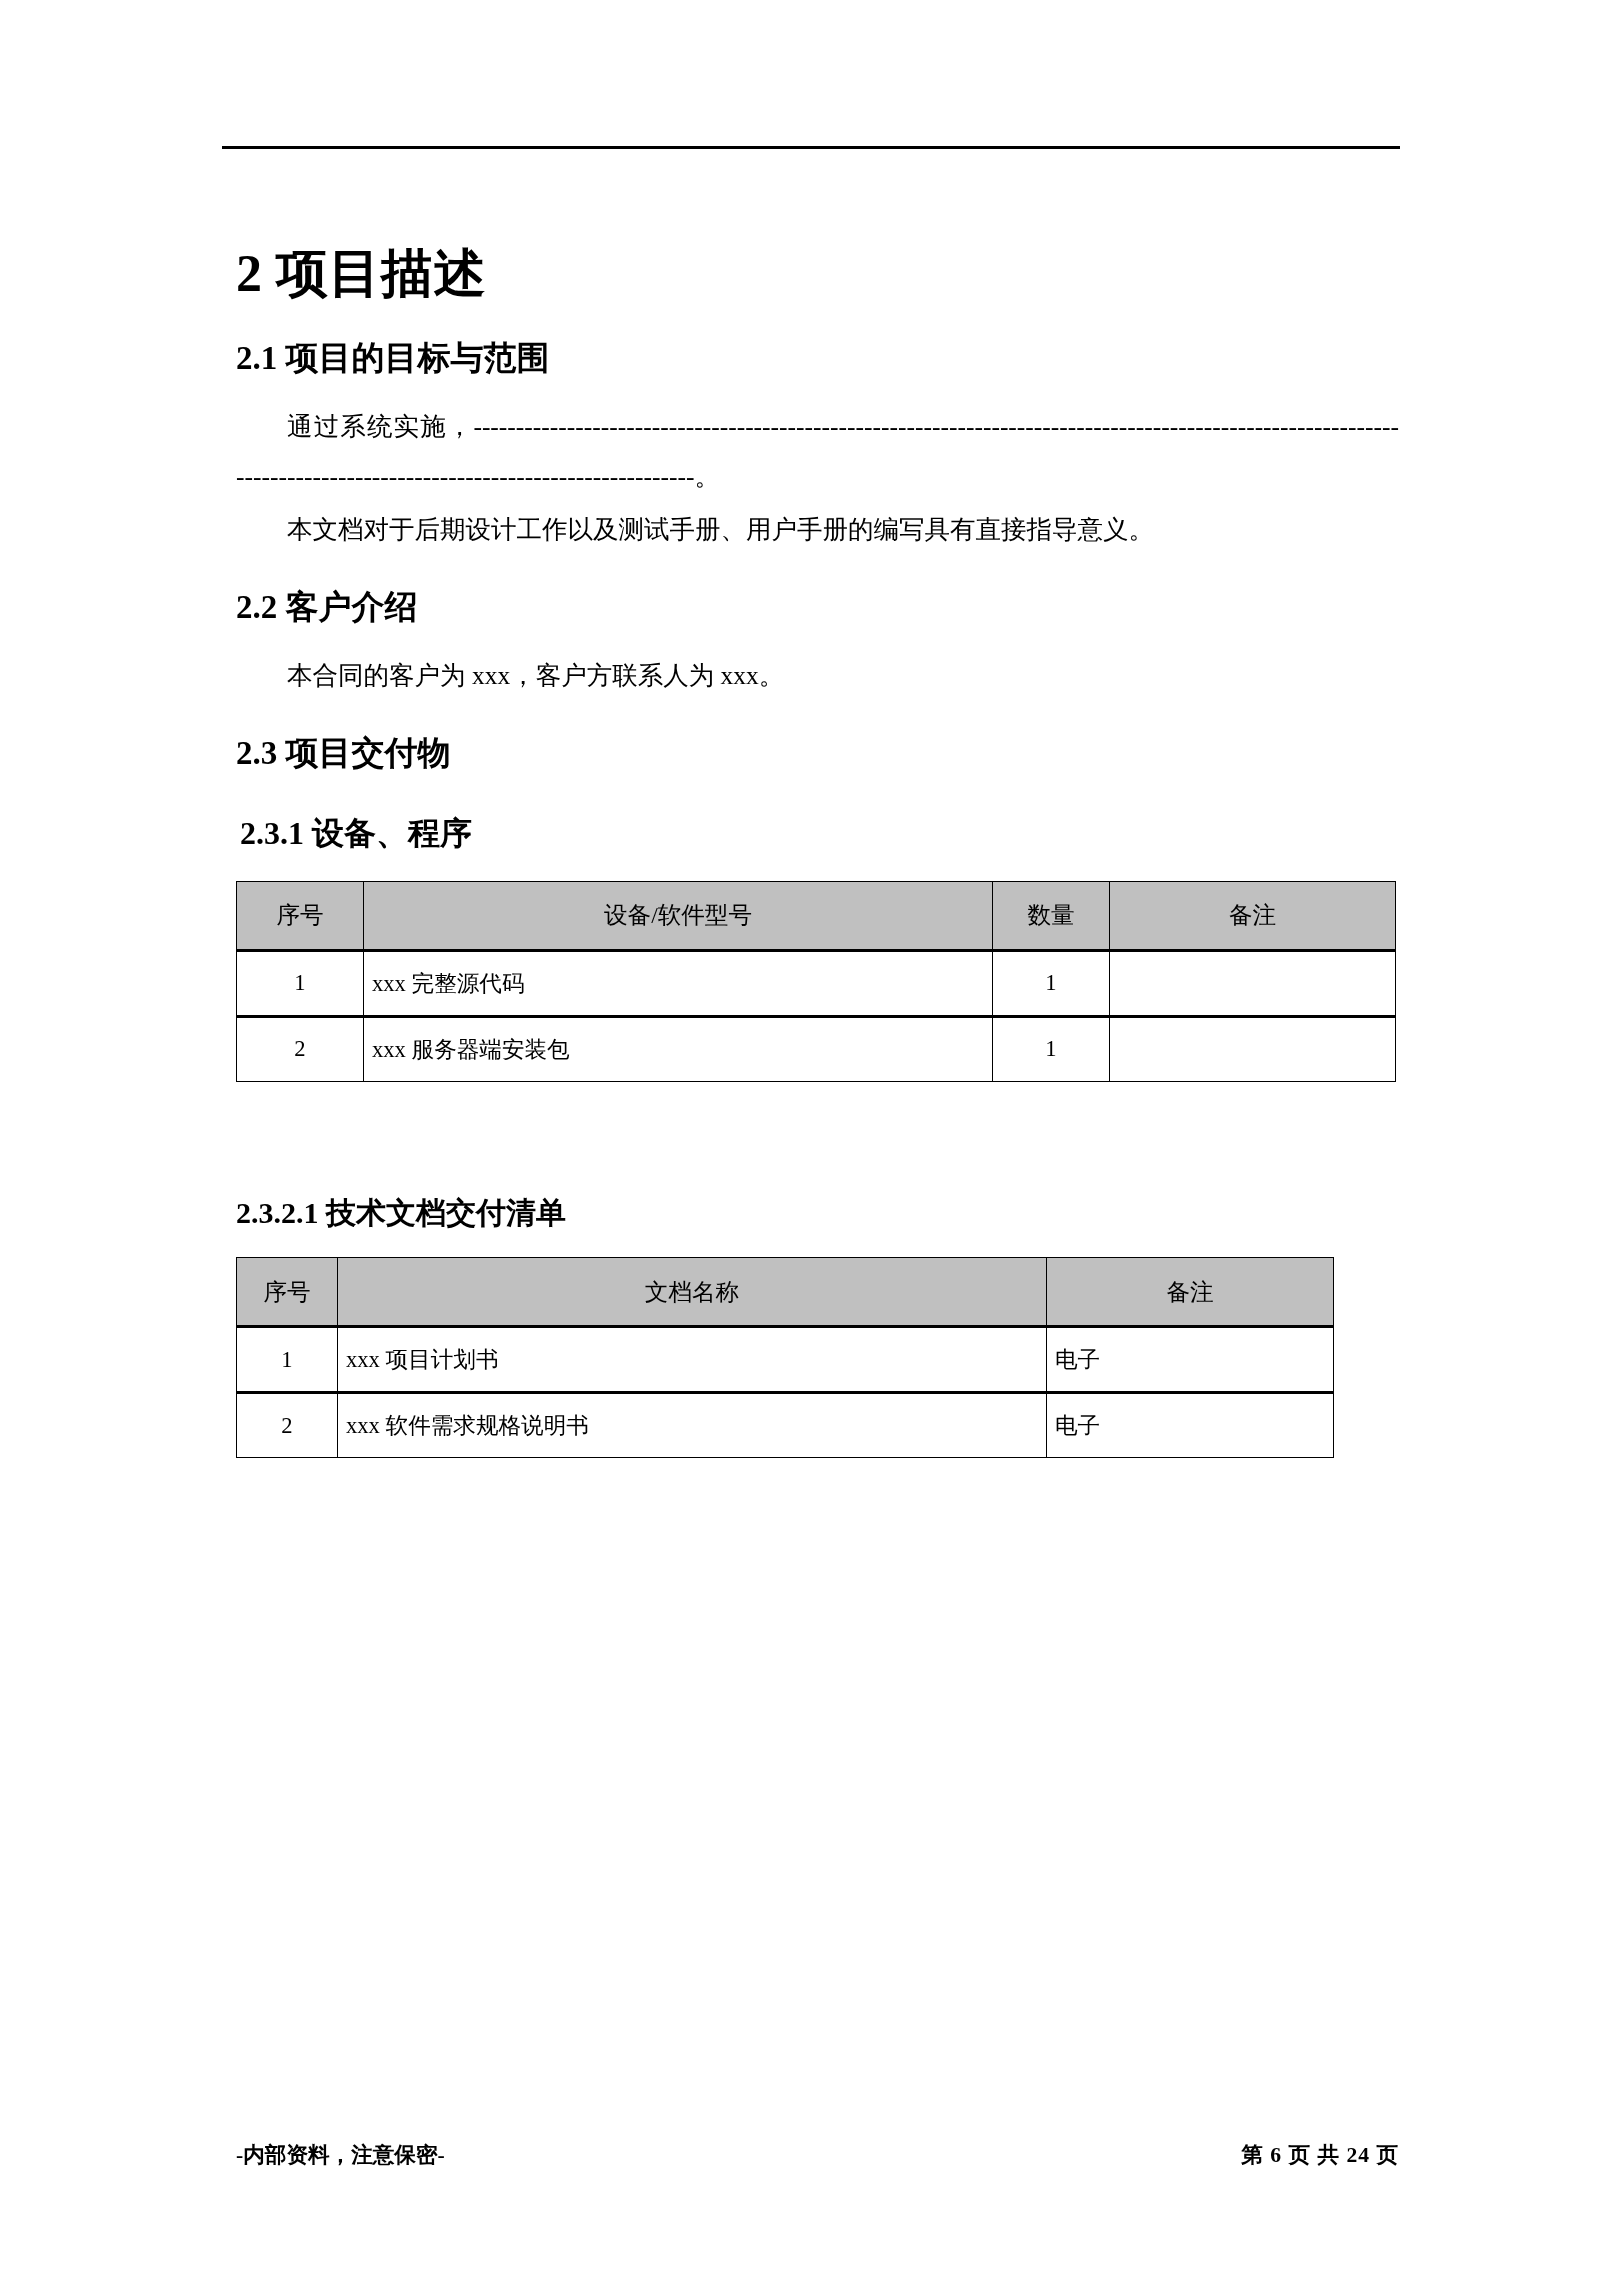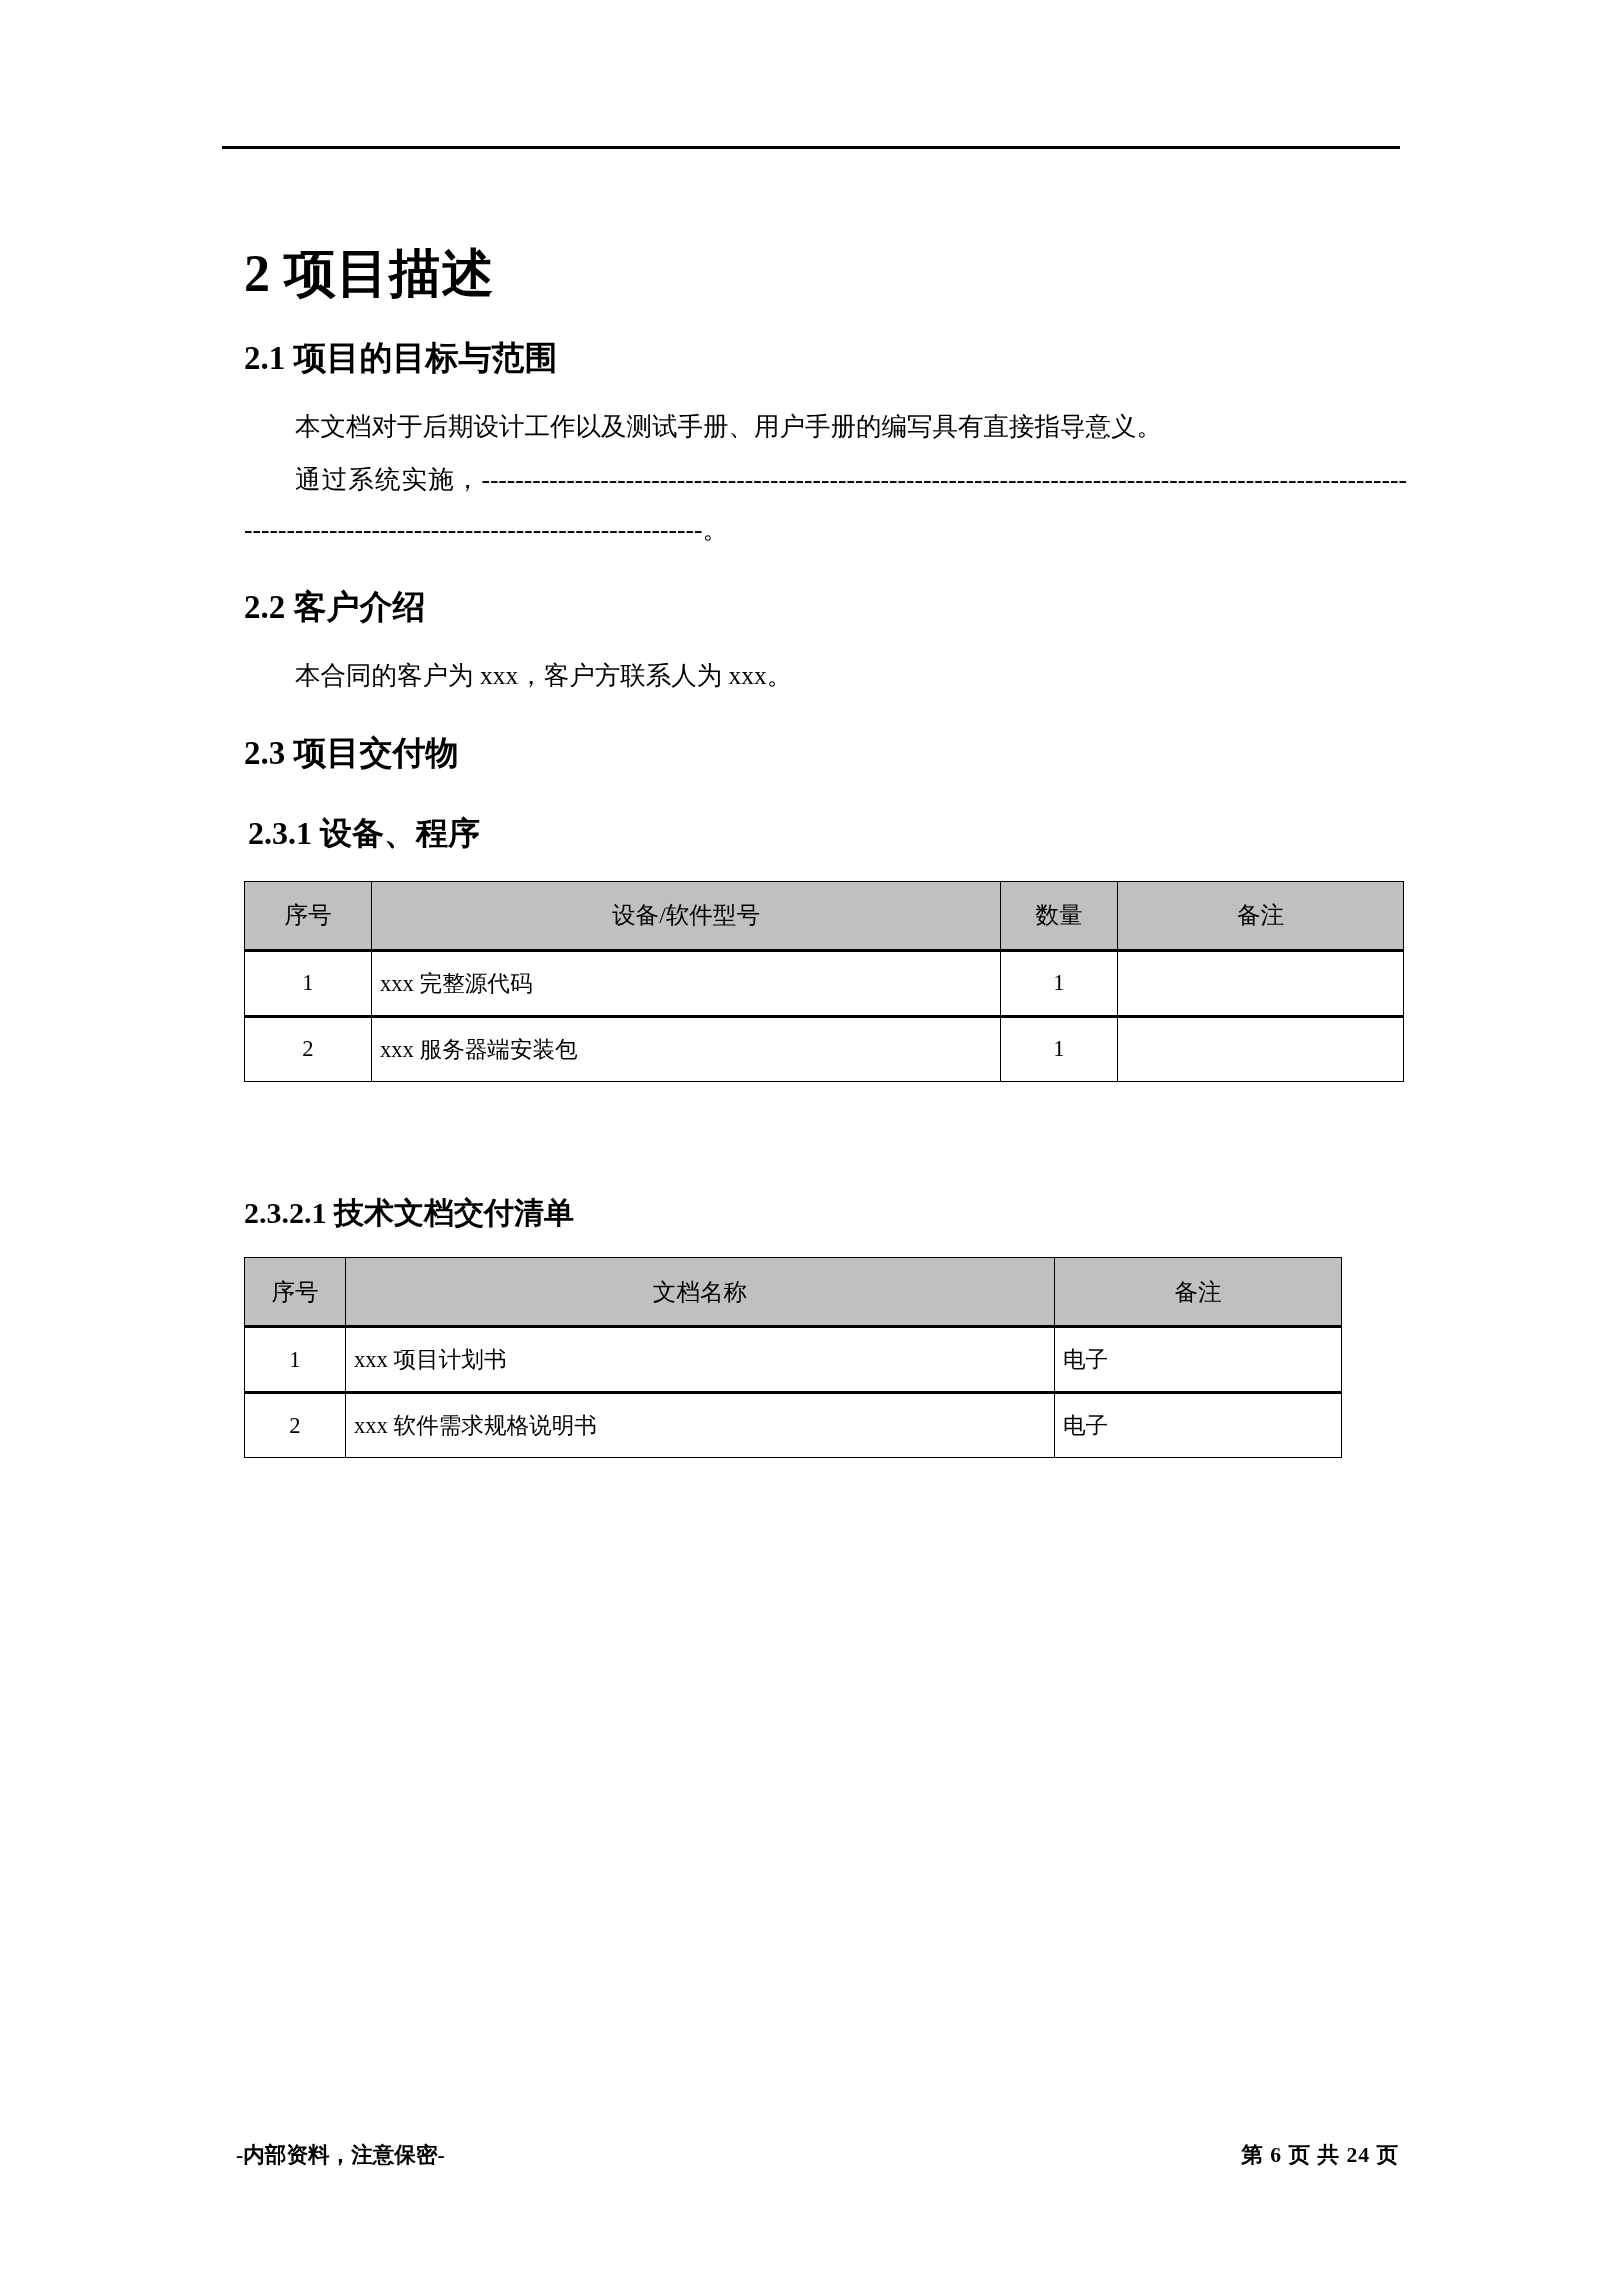--- a/index.html
+++ b/index.html
@@ -26,21 +26,21 @@
     position: absolute;
     left: 222px;
     top: 146px;
     width: 1178px;
     height: 3.4px;
     background: #000000;
   }
   
   .content {
     position: absolute;
-    left: 244px;
+    left: 236px;
     top: 206px;
     width: 1163px;
   }
   
   h1.h-lvl1 {
     font-size: 52px;
     font-weight: bold;
     margin: 0;
     padding: 0;
     line-height: 1.25;
@@ -147,23 +147,23 @@
 <div class="page">
 
   <div class="header-rule"></div>
 
   <div class="content">
 
     <h1 class="h-lvl1">2 项目描述</h1>
 
     <h2 class="h-lvl2">2.1 项目的目标与范围</h2>
 
+    <p class="body-para">通过系统实施，-------------------------------------------------------------------------------------------------------------------------------------------------------------------。</p>
+
     <p class="body-para">本文档对于后期设计工作以及测试手册、用户手册的编写具有直接指导意义。</p>
-
-    <p class="body-para">通过系统实施，-------------------------------------------------------------------------------------------------------------------------------------------------------------------。</p>
 
     <h2 class="h-lvl2">2.2 客户介绍</h2>
 
     <p class="body-para">本合同的客户为 xxx，客户方联系人为 xxx。</p>
 
     <h2 class="h-lvl2">2.3 项目交付物</h2>
 
     <h3 class="h-lvl3">2.3.1  设备、程序</h3>
 
     <div class="tbl-wrap">

